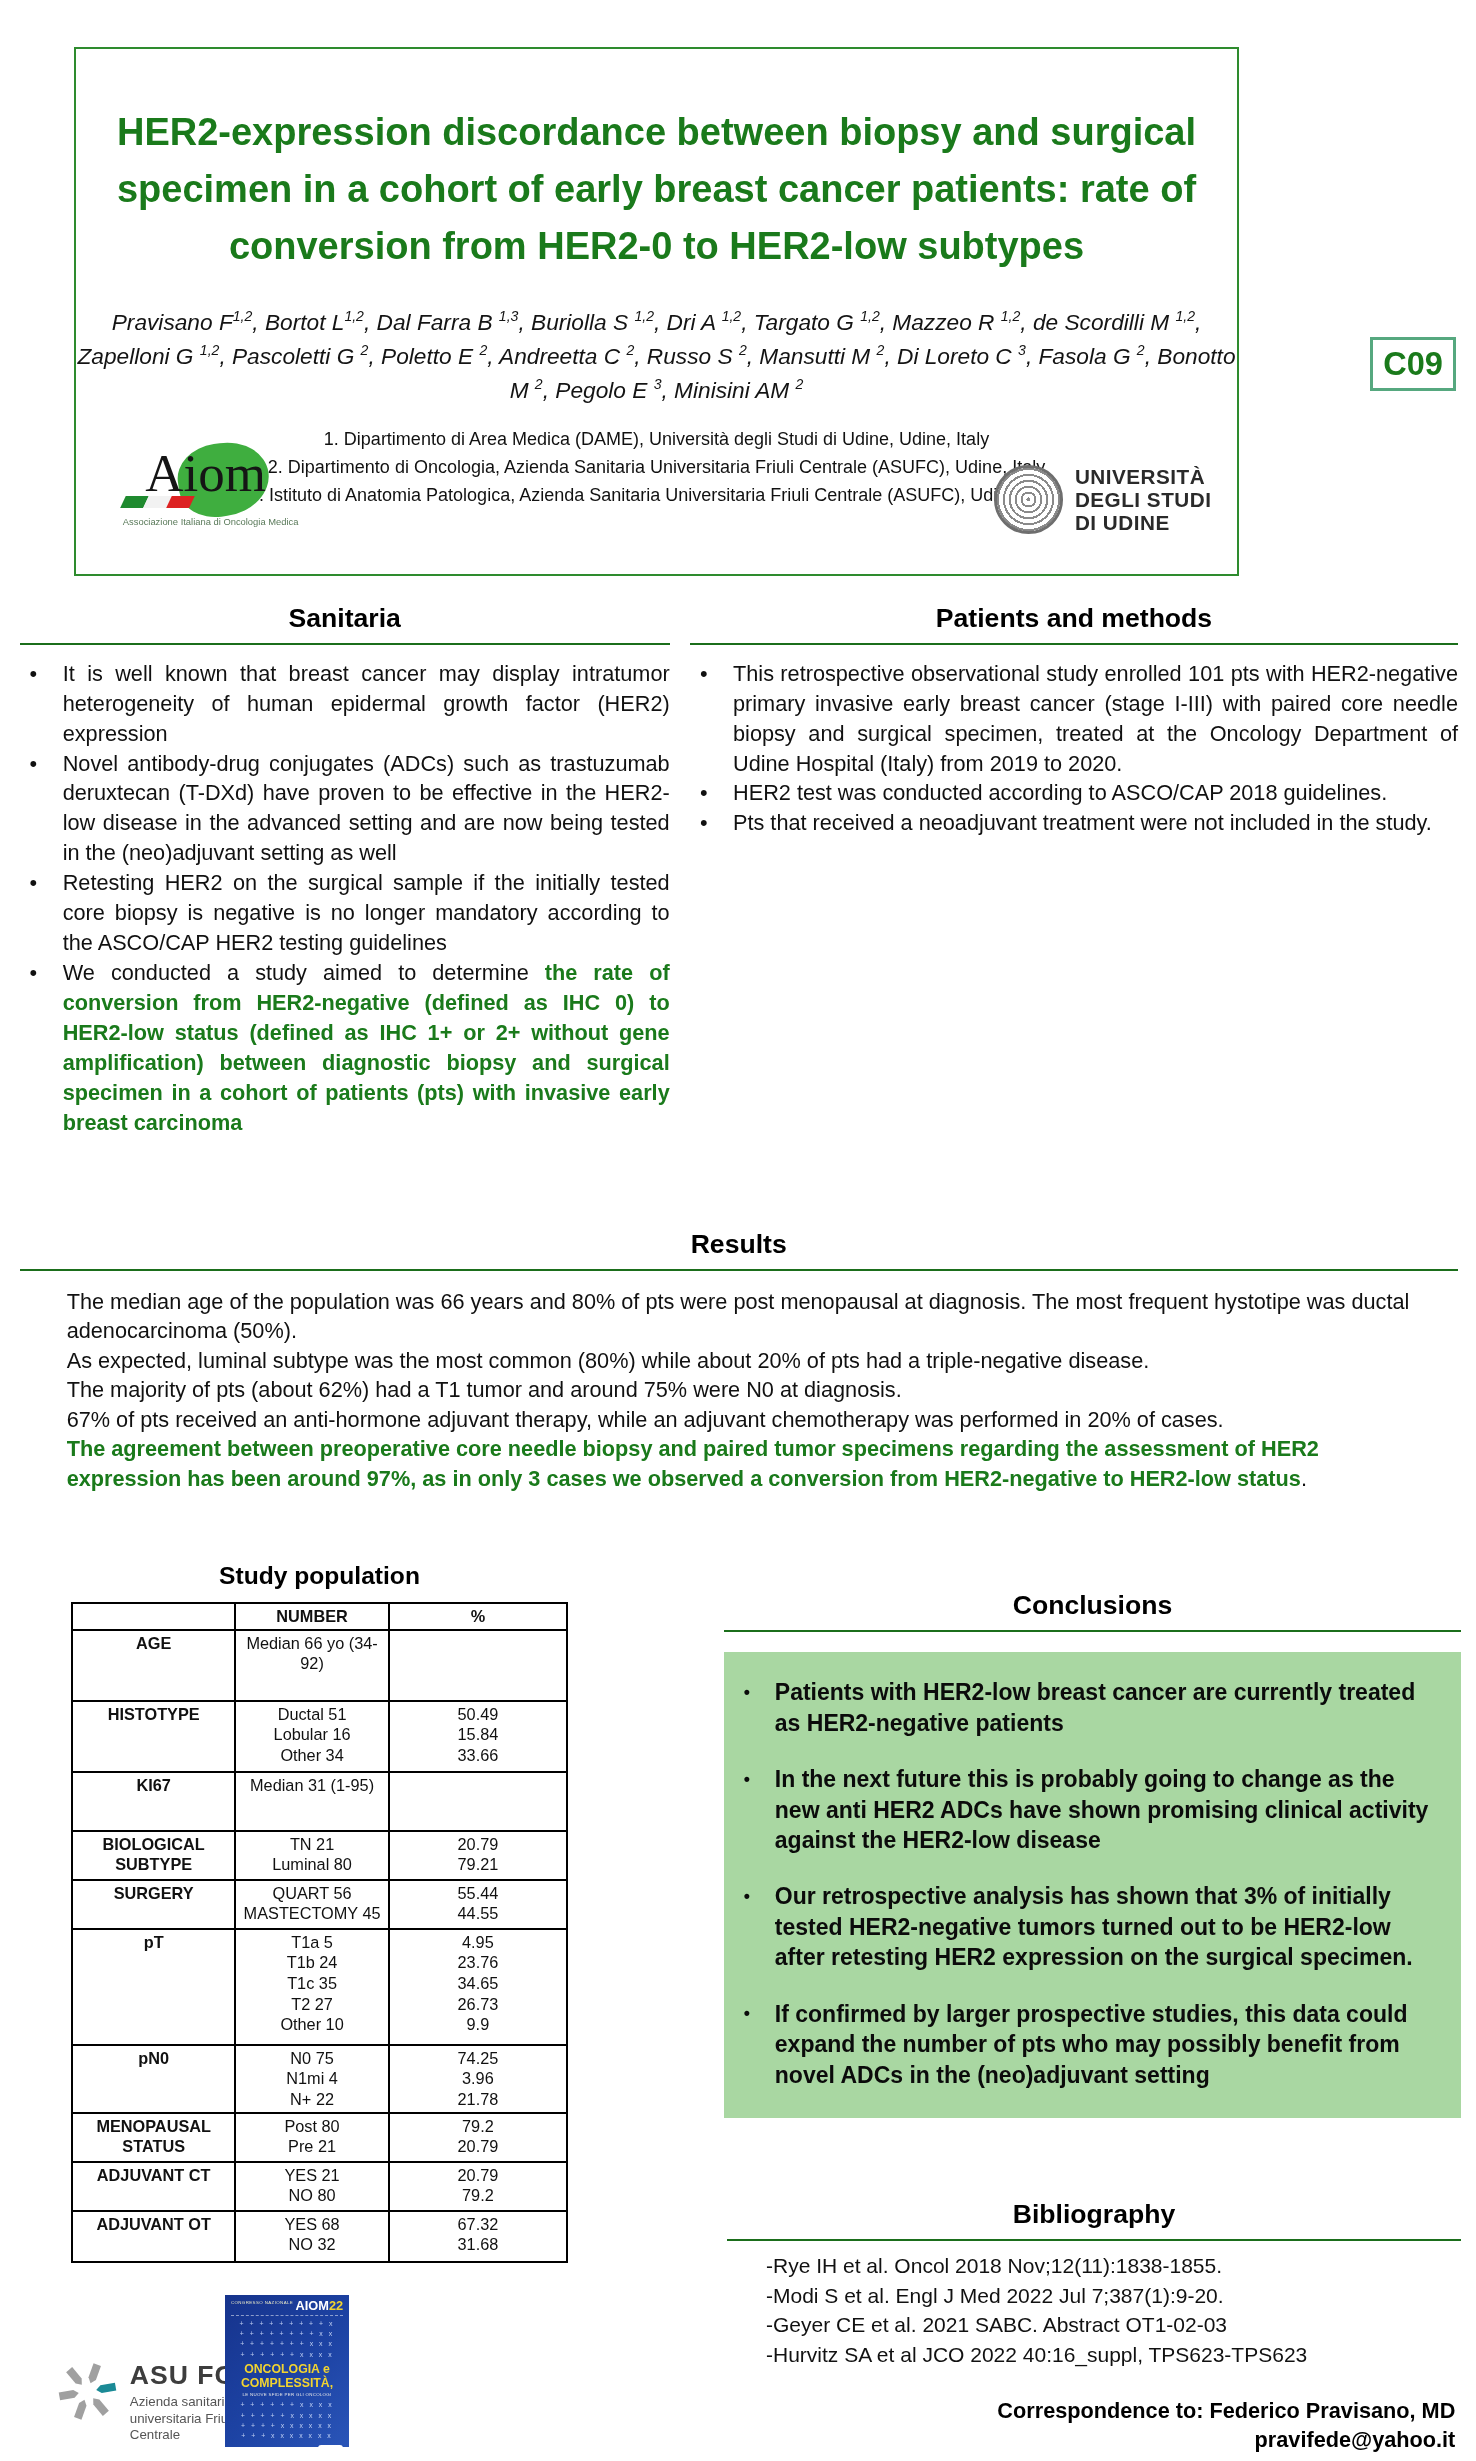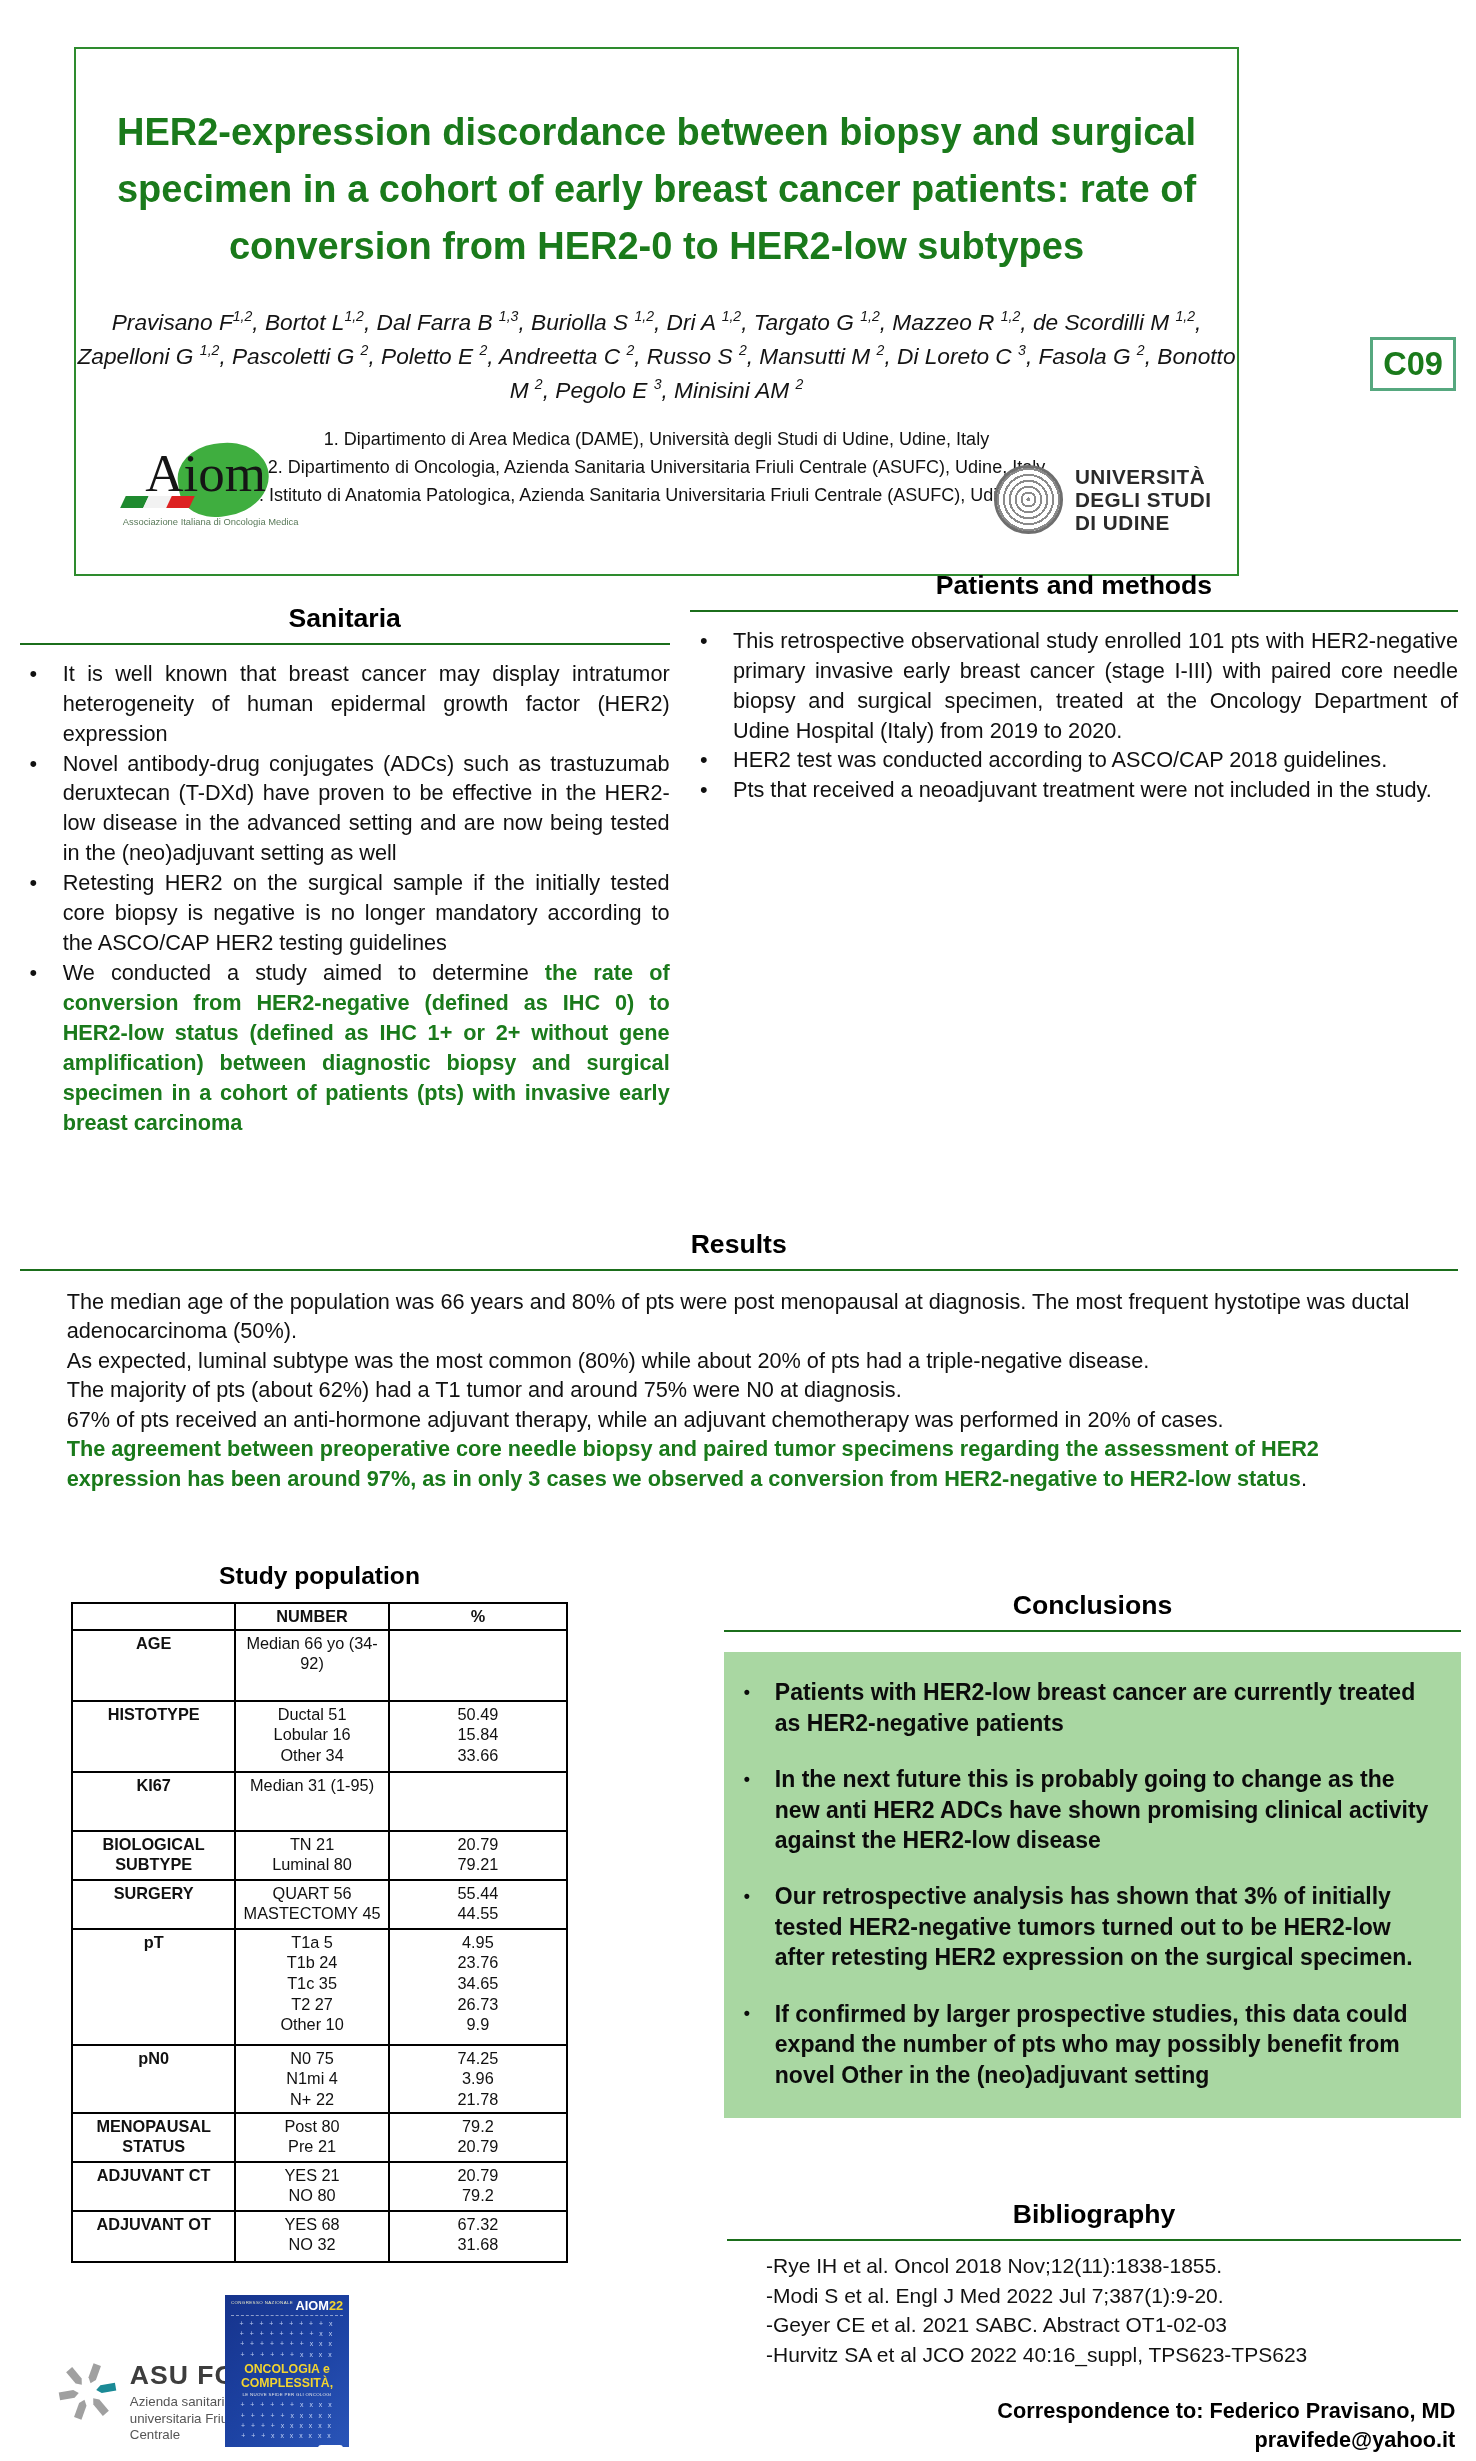--- a/index.html
+++ b/index.html
@@ -28,21 +28,21 @@
 
   .badge { position:absolute; left:1370px; top:337px; width:86px; height:54px; border:3px solid #56a87f;
            display:flex; align-items:center; justify-content:center; color:#1a7a1b; font-weight:bold; font-size:32.5px; background:#fff; }
 
   
   .sec-head { text-align:center; font-weight:bold; font-size:26.6px; color:#000; }
   .sec-line { border:none; border-top:2px solid #1b6e1b; margin-top:8.9px; }
 
   
   .col-left  { position:absolute; left:19.7px;  top:603px; width:650px; }
-  .col-right { position:absolute; left:690px; top:570px; width:768px; }
+  .col-right { position:absolute; left:690px; top:603px; width:768px; }
   .bullets { margin-top:13.8px; }
   .bullet { display:flex; font-size:21.7px; line-height:1.38; text-align:justify; }
   .bullet .dot { flex:none; width:43px; padding-left:9.9px; }
   .bullet .btext { flex:1; }
   .green-bold { color:#1a7a1b; font-weight:bold; }
 
   
   .results { position:absolute; left:19.7px; top:1229px; width:1438px; }
   .results-body { margin-top:7.9px; padding:7.9px 29.6px 0 47px; font-size:21.7px; line-height:1.36; }
   .rline { }
@@ -329,21 +329,21 @@
           <div class="cbullet">
             <span class="dot">•</span>
             <span class="btext">In the next future this is probably going to change as the new anti HER2 ADCs have shown promising clinical activity against the HER2-low disease</span>
           </div>
           <div class="cbullet">
             <span class="dot">•</span>
             <span class="btext">Our retrospective analysis has shown that 3% of initially tested HER2-negative tumors turned out to be HER2-low after retesting HER2 expression on the surgical specimen.</span>
           </div>
           <div class="cbullet">
             <span class="dot">•</span>
-            <span class="btext">If confirmed by larger prospective studies, this data could expand the number of pts who may possibly benefit from novel Other in the (neo)adjuvant setting</span>
+            <span class="btext">If confirmed by larger prospective studies, this data could expand the number of pts who may possibly benefit from novel ADCs in the (neo)adjuvant setting</span>
           </div>
         </div>
     </div>
   </div>
 
   <div class="biblio">
     <div class="sec-head">Bibliography</div>
     <hr class="sec-line">
     <div class="biblio-list">
         <div>-Rye IH et al. Oncol 2018 Nov;12(11):1838-1855.</div>

